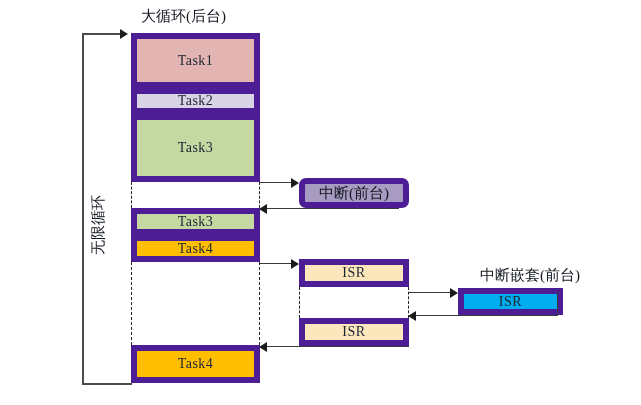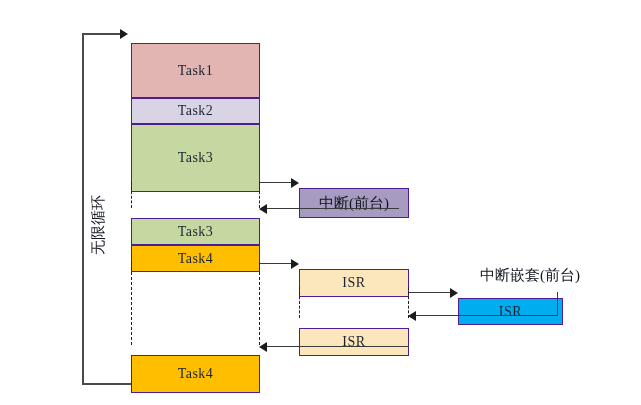--- a/index.html
+++ b/index.html
@@ -8,27 +8,26 @@
     background:#ffffff;
     font-family:"Liberation Serif", serif;
     overflow:hidden;
   }
   #stage{position:relative;width:641px;height:405px;}
 
   
   .box{
     position:absolute;
     box-sizing:border-box;
-    border:1px solid #4c1d95;
+    border:6px solid #4c1d95;
     display:flex;align-items:center;justify-content:center;
     font-size:14px;
     color:#1b2433;
     letter-spacing:.5px;
     white-space:nowrap;
-    margin-top:10px;
   }
   .box.cn{font-size:15px;color:#12161f;letter-spacing:0;}
 
   
   .label{
     position:absolute;
     font-size:15px;
     color:#12161f;
     white-space:nowrap;
   }
@@ -65,20 +64,21 @@
     border-top:5px solid transparent;
     border-bottom:5px solid transparent;
     border-right:8px solid #1c1c1c;
   }
 </style>
 </head>
 <body>
 
 <div id="stage">
 
+  <div class="label" style="left:141px;top:7px;">大循环(后台)</div>
 
   <div class="label" style="left:447px;top:266px;margin-left:33px;">中断嵌套(前台)</div>
 
   <div class="vthick" style="left:82px;top:33px;height:350px;"></div>
   <div class="hthick" style="left:82px;top:33px;width:40px;"></div>
   <div class="hthick" style="left:82px;top:383px;width:50px;"></div>
   <div class="arrow-r" style="left:120px;top:29px;"></div>
 
   <div class="vlabel" style="left:89px;top:255px;">无限循环</div>
 
@@ -92,21 +92,21 @@
 
   <div class="box" style="left:131px;top:235px;width:129px;height:27px;background:#FFBF00;">Task4</div>
 
   <div class="box" style="left:131px;top:345px;width:129px;height:38px;background:#FFBF00;">Task4</div>
 
   <div class="vdash" style="left:131px;top:182px;height:26px;"></div>
   <div class="vdash" style="left:259px;top:182px;height:26px;"></div>
   <div class="vdash" style="left:131px;top:262px;height:83px;"></div>
   <div class="vdash" style="left:259px;top:262px;height:83px;"></div>
 
-  <div class="box cn" style="left:299px;top:178px;width:110px;height:30px;background:#A89BC2;">中断(前台)</div>
+  <div class="box cn" style="left:299px;top:178px;width:110px;height:30px;background:#A89BC2;border-radius:7px;">中断(前台)</div>
 
   <div class="hline" style="left:260px;top:182px;width:32px;"></div>
   <div class="arrow-r" style="left:291px;top:178px;"></div>
 
   <div class="hline" style="left:267px;top:208px;width:132px;"></div>
   <div class="arrow-l" style="left:259px;top:204px;"></div>
 
   <div class="box" style="left:299px;top:259px;width:110px;height:28px;background:#FCE6BC;">ISR</div>
 
   <div class="box" style="left:299px;top:318px;width:110px;height:28px;background:#FCE6BC;">ISR</div>

